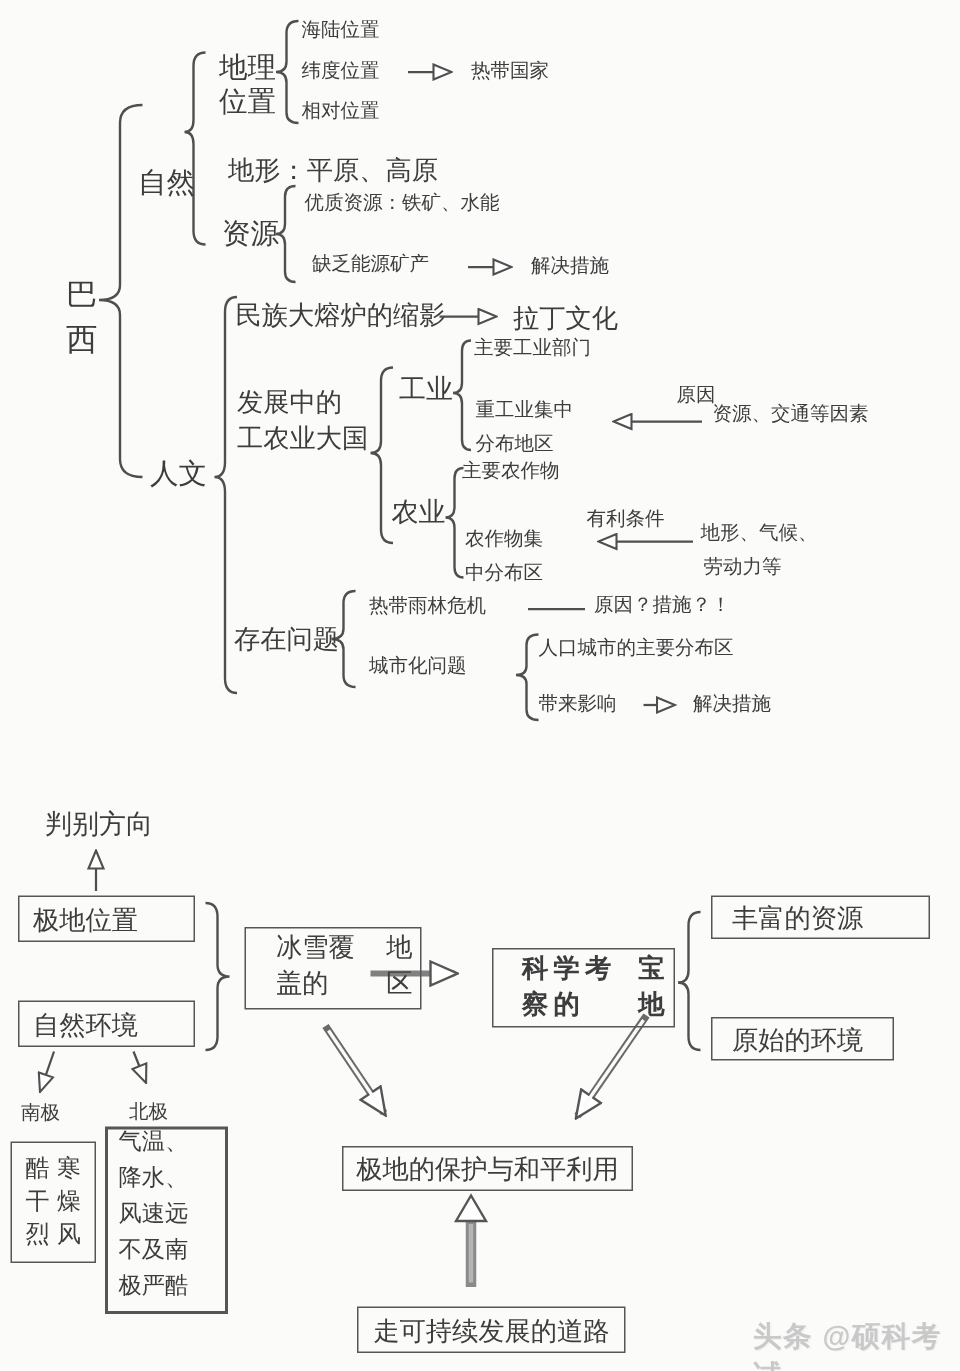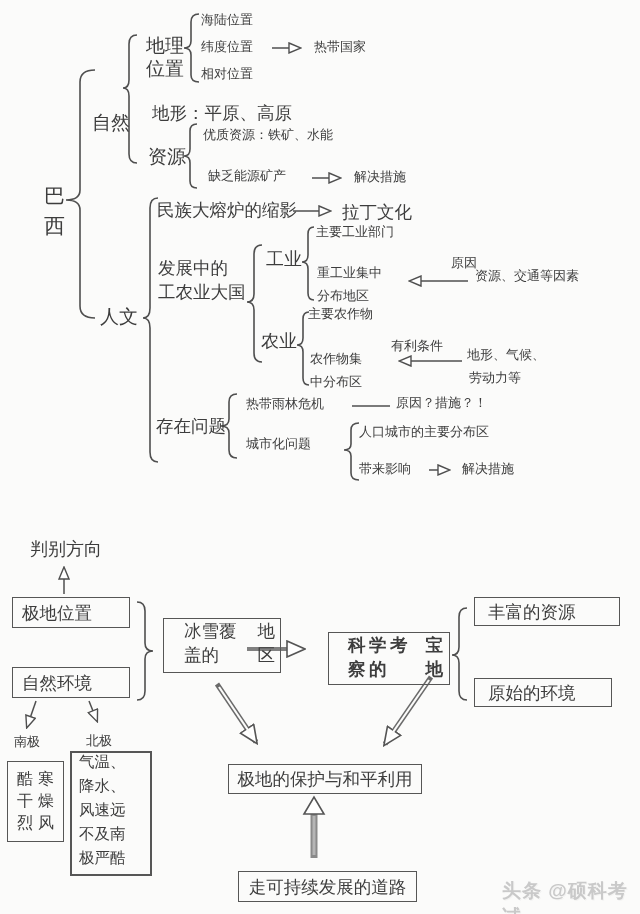--- a/index.html
+++ b/index.html
@@ -150,21 +150,21 @@
   </div>
 
   <div class="box col" style="left:328px;top:632px;width:122px;height:53px;font-weight:bold;">
     <div class="ls" style="padding-left:7px;">科学考察的</div>
     <div style="padding-left:7px;">宝地</div>
   </div>
 
   <div class="box" style="left:474px;top:597px;width:146px;height:29px;">
     <span style="padding-left:13px;">丰富的资源</span>
   </div>
-  <div class="box" style="left:474px;top:678px;width:138px;height:29px;">
+  <div class="box" style="left:474px;top:678px;width:122px;height:29px;">
     <span style="padding-left:13px;">原始的环境</span>
   </div>
 
   <div class="box" style="left:228px;top:764px;width:194px;height:30px;justify-content:center;">
     <span>极地的保护与和平利用</span>
   </div>
   <div class="box" style="left:238px;top:871px;width:179px;height:31px;justify-content:center;">
     <span>走可持续发展的道路</span>
   </div>
 

